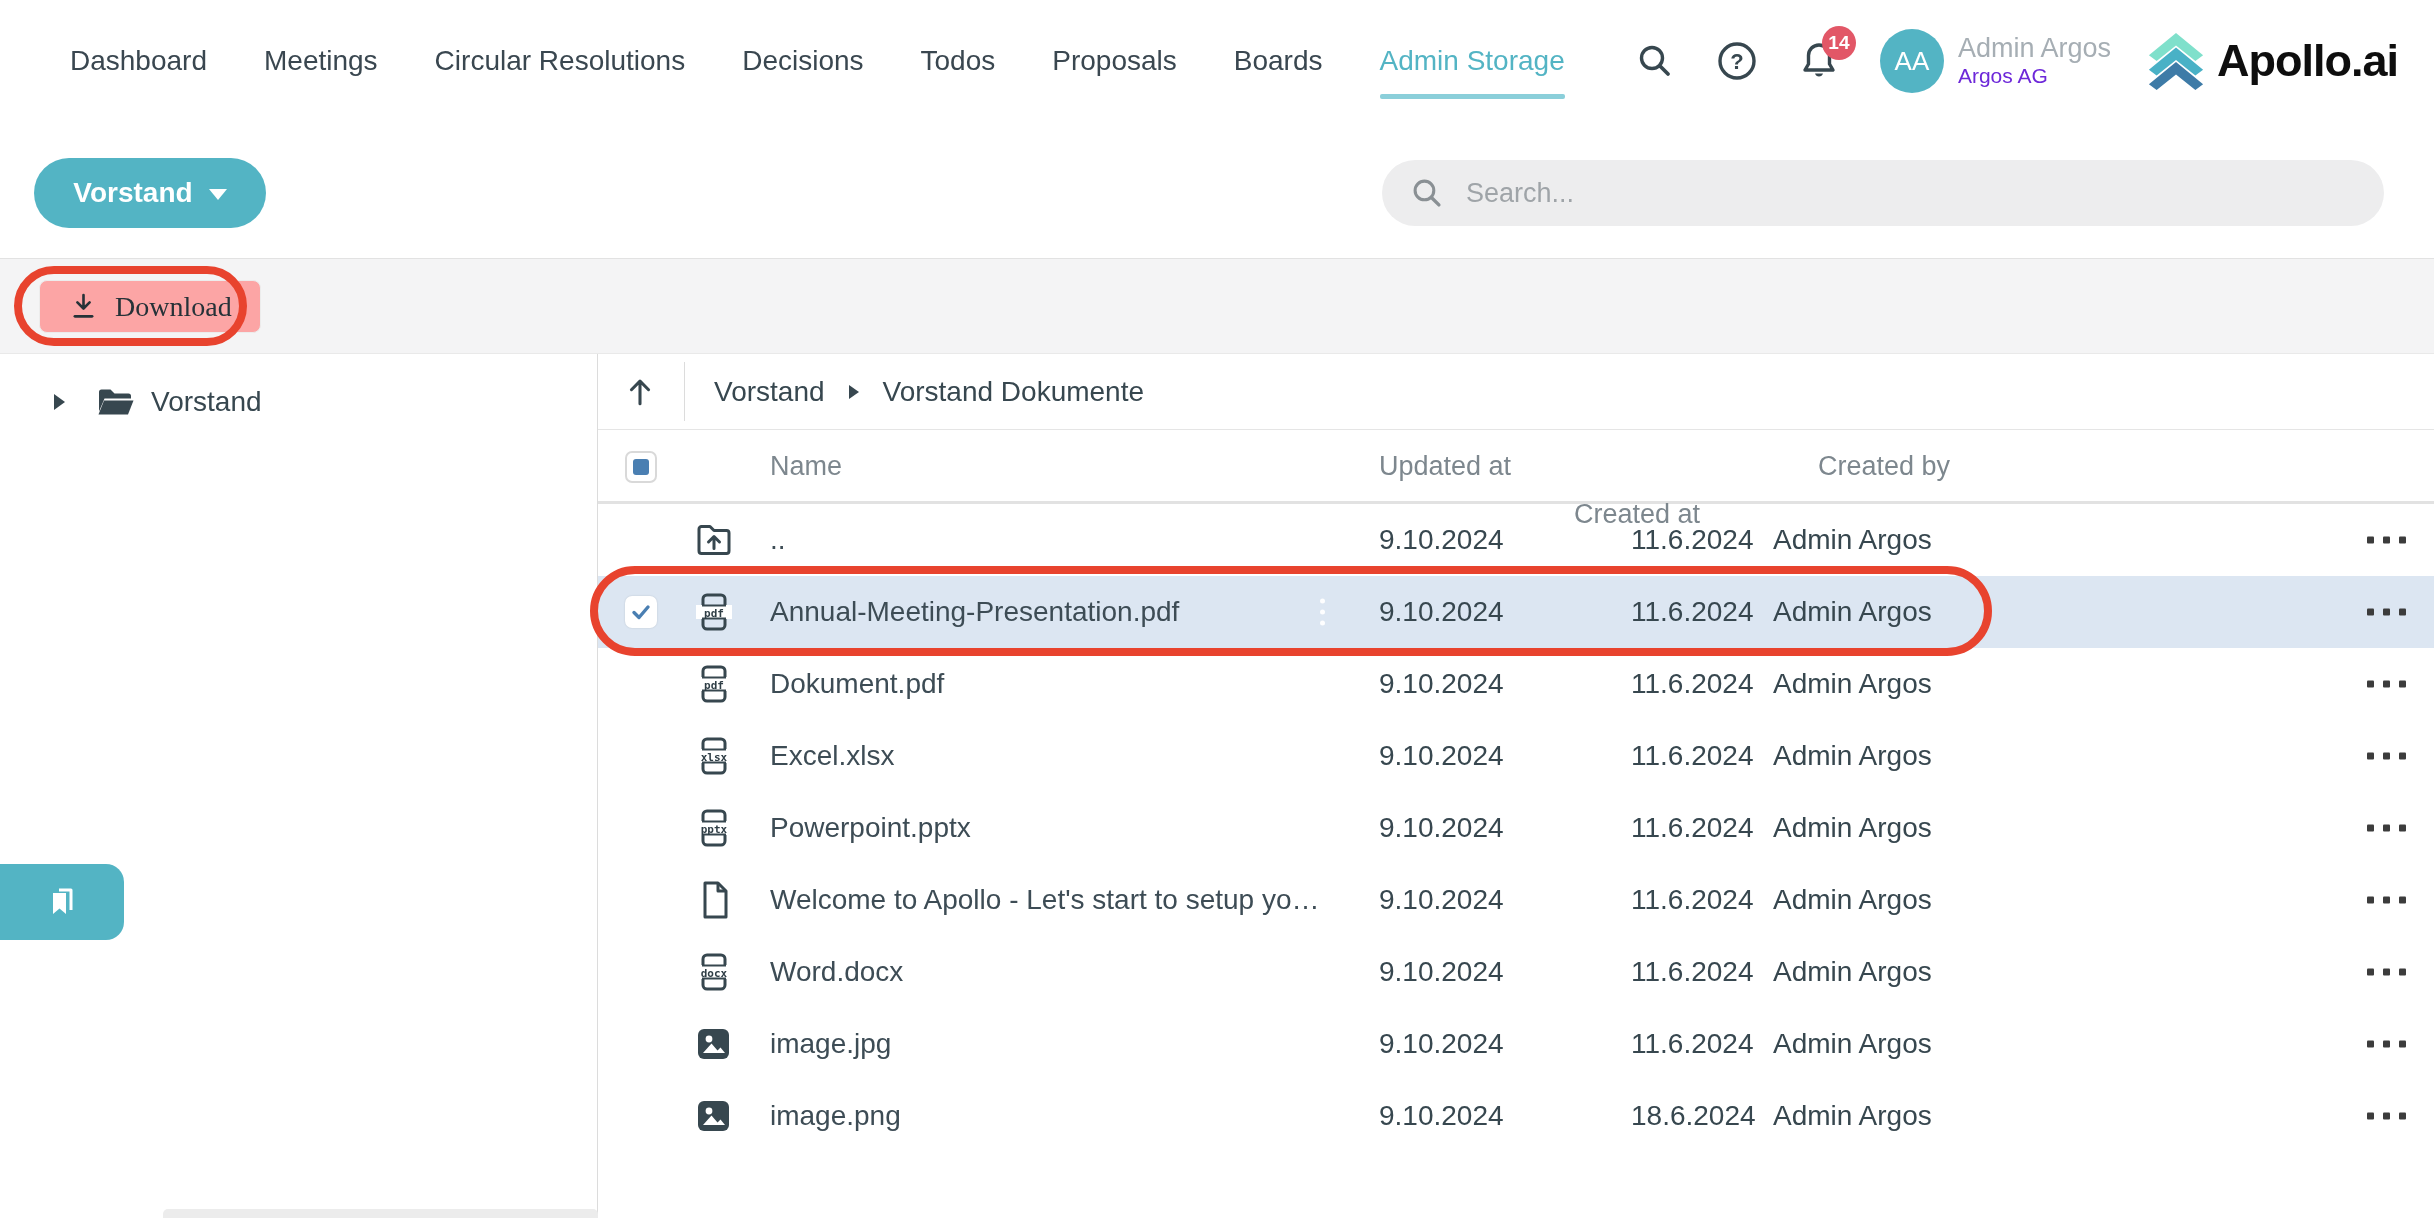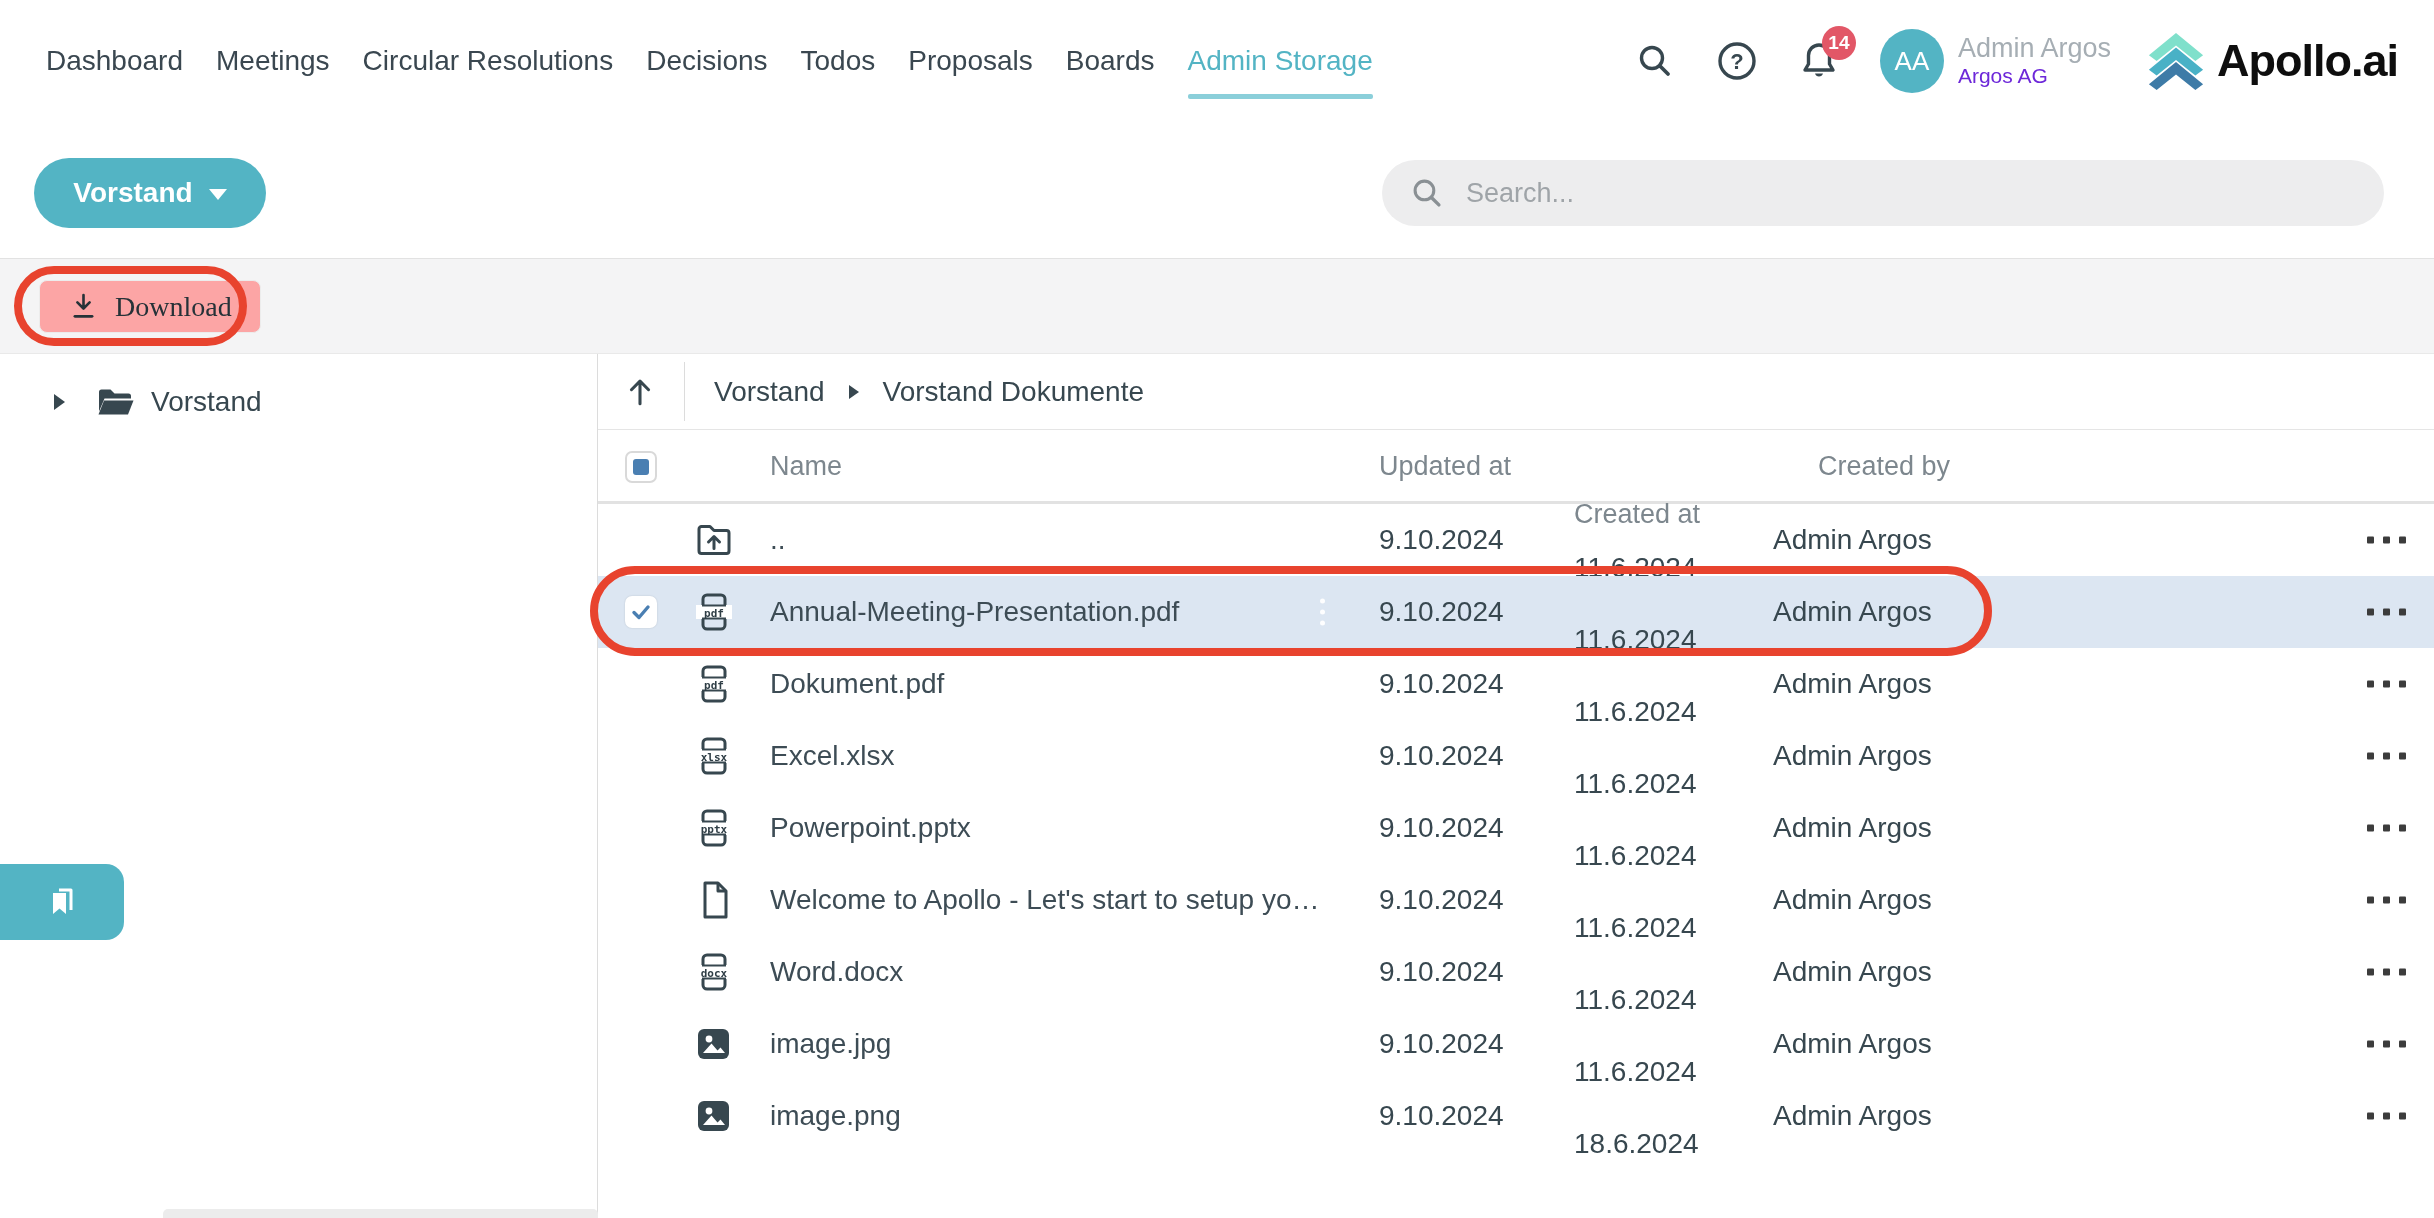--- a/index.html
+++ b/index.html
@@ -2,21 +2,21 @@
 <html style="--accent: #53b4c4; --selected-row: #dce6f2; --annotation: #e8432e; --badge: #e25767; --logo-top: #7fe0cb; --logo-mid: #49b1c6; --logo-bottom: #3e7ba7;"><head>
 <meta charset="utf-8">
 <style>
   * { margin:0; padding:0; box-sizing:border-box; }
   html,body { width:2434px; height:1218px; background:#fff; font-family:"Liberation Sans", sans-serif; color:#37474f; overflow:hidden; }
   #app { position:relative; width:2434px; height:1218px; background:#fff; }
 
   
   .topbar { position:absolute; left:0; top:0; width:100%; height:122px; background:#fff; display:flex; align-items:center; padding:0 36px 0 46px; }
   .mainnav { display:flex; align-items:center; gap:33px; }
-  .nav-item { font-size:28px; font-weight:500; color:#3a4750; cursor:pointer; position:relative; white-space:nowrap; }
+  .nav-item { font-size:28px; font-weight:500; color:#3a4750; cursor:pointer; position:relative; white-space:nowrap;margin-left:24px; }
   .nav-item.active { color:var(--accent); }
   .nav-item.active::after { content:""; position:absolute; left:0; right:0; bottom:-22px; height:5px; background:#8bcfda; border-radius:2px; }
   .topbar-right { margin-left:auto; display:flex; align-items:center; }
   .tb-icon { width:42px; height:42px; display:flex; align-items:center; justify-content:center; cursor:pointer; }
   .tb-icon svg { display:block; }
   .bell-wrap { position:relative; }
   .badge { position:absolute; top:-14px; right:-16px; min-width:34px; height:34px; border-radius:17px; background:var(--badge); color:#fff; font-size:19px; font-weight:bold; display:flex; align-items:center; justify-content:center; padding:0 6px; }
   .avatar { width:64px; height:64px; border-radius:50%; background:var(--accent); color:#fff; font-size:26px; display:flex; align-items:center; justify-content:center; margin-left:40px; cursor:pointer; }
   .account-names { margin-left:14px; line-height:1.15; cursor:pointer; }
   .acct-name { font-size:27px; color:#a6aeb4; }
@@ -64,21 +64,21 @@
   .head-cbx i { display:block; width:16px; height:16px; background:#4a7fb2; border-radius:3px; }
   .row-cbx { position:absolute; left:27px; top:20px; box-shadow:0 0 2px rgba(0,0,0,.15); }
   .row-cbx svg { width:24px; height:24px; }
 
   .frow { position:relative; height:72px; }
   .frow.selected { background:var(--selected-row); }
   .ficon { position:absolute; left:96px; top:50%; transform:translateY(-50%); width:40px; height:40px; }
   .ficon svg { width:40px; height:40px; display:block; }
   .fname { position:absolute; left:172px; top:50%; transform:translateY(-50%); font-size:28px; color:#3d4c55; white-space:nowrap; cursor:pointer; }
   .fdate { position:absolute; top:50%; transform:translateY(-50%); font-size:28px; color:#37474f; white-space:nowrap; }
-  .fupd { left:781px; } .fcre { left:976px;margin-top:28px; }
+  .fupd { left:781px; } .fcre { left:1033px; }
   .fby { position:absolute; left:1175px; top:50%; transform:translateY(-50%); font-size:28px; color:#37474f; white-space:nowrap; }
   .rowmenu { position:absolute; right:20px; top:50%; transform:translateY(-50%); display:flex; gap:9px; padding:8px; cursor:pointer; }
   .rowmenu i { width:7px; height:7px; background:#3c3c3c; border-radius:1px; display:block; }
   .draghandle { position:absolute; left:722px; top:50%; transform:translateY(-50%); display:flex; flex-direction:column; gap:6px; cursor:grab; }
   .draghandle i { width:5px; height:5px; border-radius:50%; background:rgba(255,255,255,.95); display:block; }
 
   
   .annot { position:absolute; border:8px solid var(--annotation); pointer-events:none; }
   .annot-download { left:14px; top:266px; width:233px; height:80px; border-radius:40px; }
   .annot-row { left:590px; top:566px; width:1402px; height:90px; border-radius:45px; }

